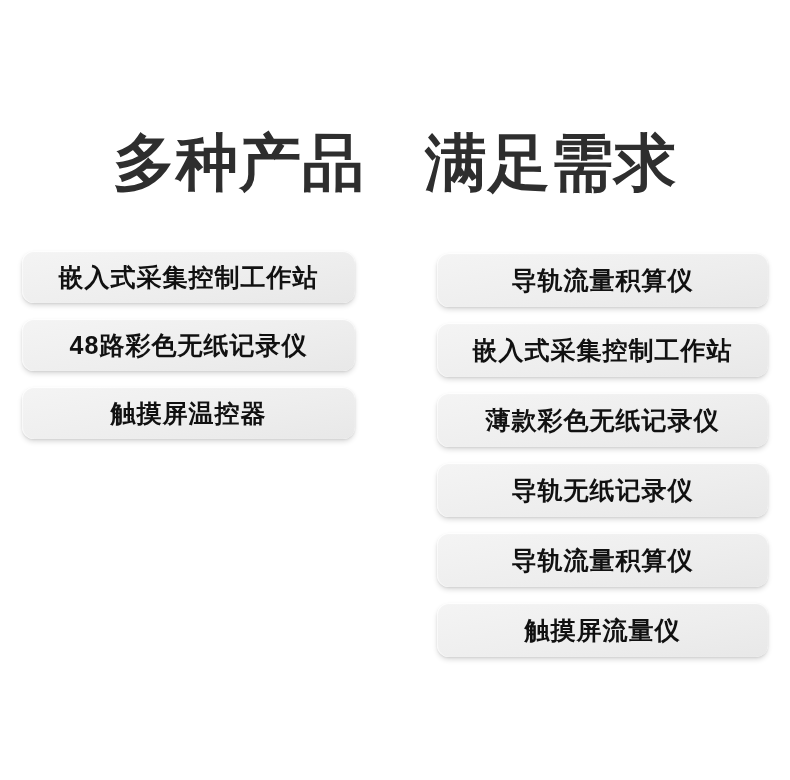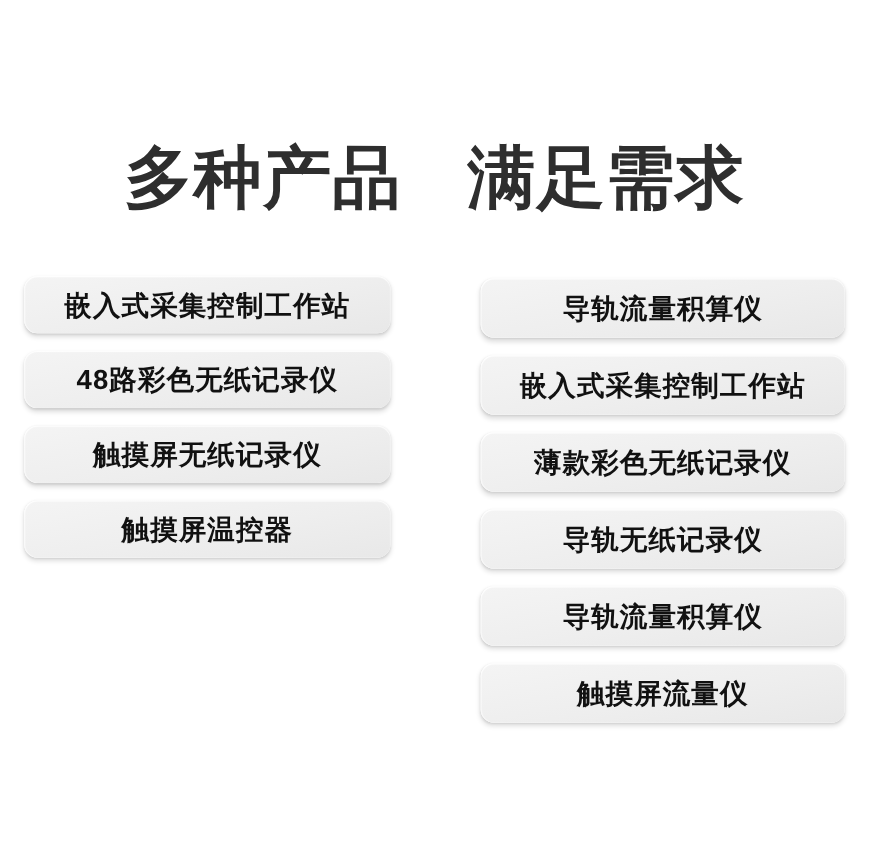--- a/index.html
+++ b/index.html
@@ -64,21 +64,20 @@
 
 <div class="page">
 
   <h1 class="title"><span>多种产品</span><span class="title-gap"></span><span>满足需求</span></h1>
 
   <div class="columns">
 
     <div class="col col-left">
       <div class="pill">嵌入式采集控制工作站</div>
       <div class="pill">48路彩色无纸记录仪</div>
-      <div class="pill">触摸屏无纸记录仪</div>
       <div class="pill">触摸屏温控器</div>
     </div>
 
     <div class="col col-right">
       <div class="pill">导轨流量积算仪</div>
       <div class="pill">嵌入式采集控制工作站</div>
       <div class="pill">薄款彩色无纸记录仪</div>
       <div class="pill">导轨无纸记录仪</div>
       <div class="pill">导轨流量积算仪</div>
       <div class="pill">触摸屏流量仪</div>

